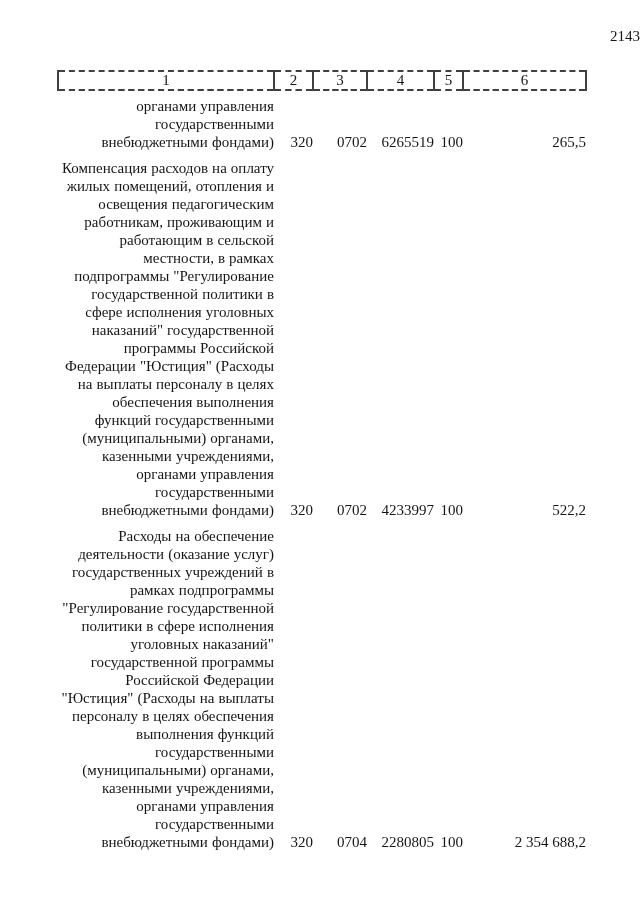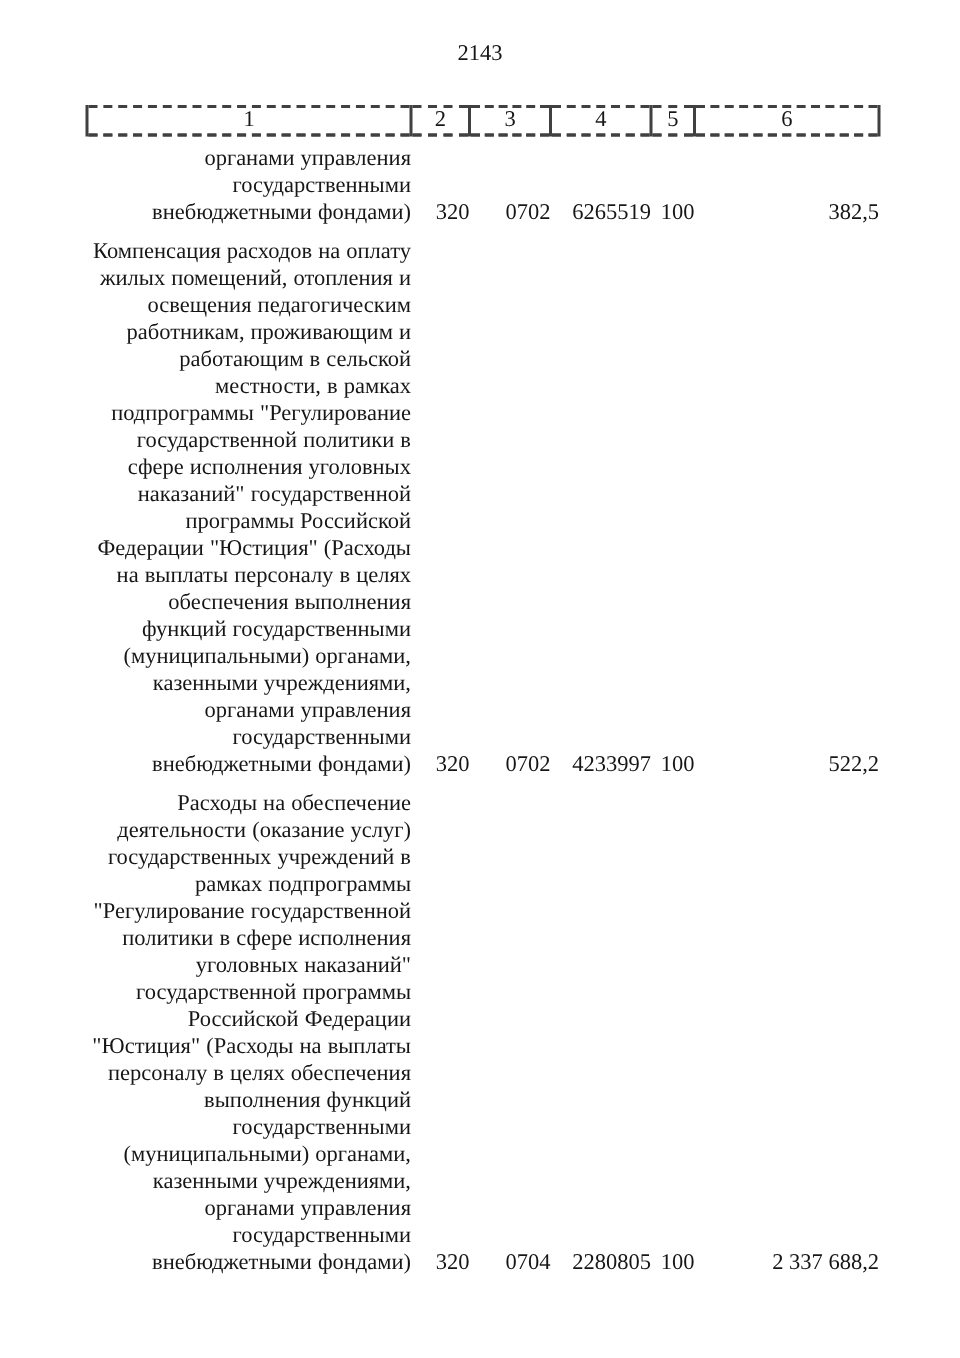--- a/index.html
+++ b/index.html
@@ -17,21 +17,21 @@
     font-family: "Liberation Serif", "DejaVu Serif", serif;
     overflow: hidden;
   }
   .page {
     position: relative;
     width: 640px;
     height: 905px;
   }
   .page-number {
     padding-top: 27px;
-    text-align: center;
+    text-align: right;
     font-size: 15px;
     line-height: 18px;
   }
   table.doc-table {
     margin: 25px 0 0 57px;
     width: 528px;
     border-collapse: collapse;
     table-layout: fixed;
   }
   col.c1 { width: 216px; }
@@ -94,34 +94,34 @@
         <th>6</th>
       </tr>
     </thead>
     <tbody>
       <tr class="body-row first">
         <td class="desc">органами управления государственными внебюджетными фондами)</td>
         <td class="code">320</td>
         <td class="code">0702</td>
         <td class="code">6265519</td>
         <td class="code">100</td>
-        <td class="amount">382,5</td>
+        <td class="amount">265,5</td>
       </tr>
       <tr class="body-row">
         <td class="desc">Компенсация расходов на оплату жилых помещений, отопления и освещения педагогическим работникам, проживающим и работающим в сельской местности, в рамках подпрограммы "Регулирование государственной политики в сфере исполнения уголовных наказаний" государственной программы Российской Федерации "Юстиция" (Расходы на выплаты персоналу в целях обеспечения выполнения функций государственными (муниципальными) органами, казенными учреждениями, органами управления государственными внебюджетными фондами)</td>
         <td class="code">320</td>
         <td class="code">0702</td>
         <td class="code">4233997</td>
         <td class="code">100</td>
         <td class="amount">522,2</td>
       </tr>
       <tr class="body-row">
         <td class="desc">Расходы на обеспечение деятельности (оказание услуг) государственных учреждений в рамках подпрограммы "Регулирование государственной политики в сфере исполнения уголовных наказаний" государственной программы Российской Федерации "Юстиция" (Расходы на выплаты персоналу в целях обеспечения выполнения функций государственными (муниципальными) органами, казенными учреждениями, органами управления государственными внебюджетными фондами)</td>
         <td class="code">320</td>
         <td class="code">0704</td>
         <td class="code">2280805</td>
         <td class="code">100</td>
-        <td class="amount">2 337 688,2</td>
+        <td class="amount">2 354 688,2</td>
       </tr>
     </tbody>
   </table>
 
 </div>
 
 </body></html>

